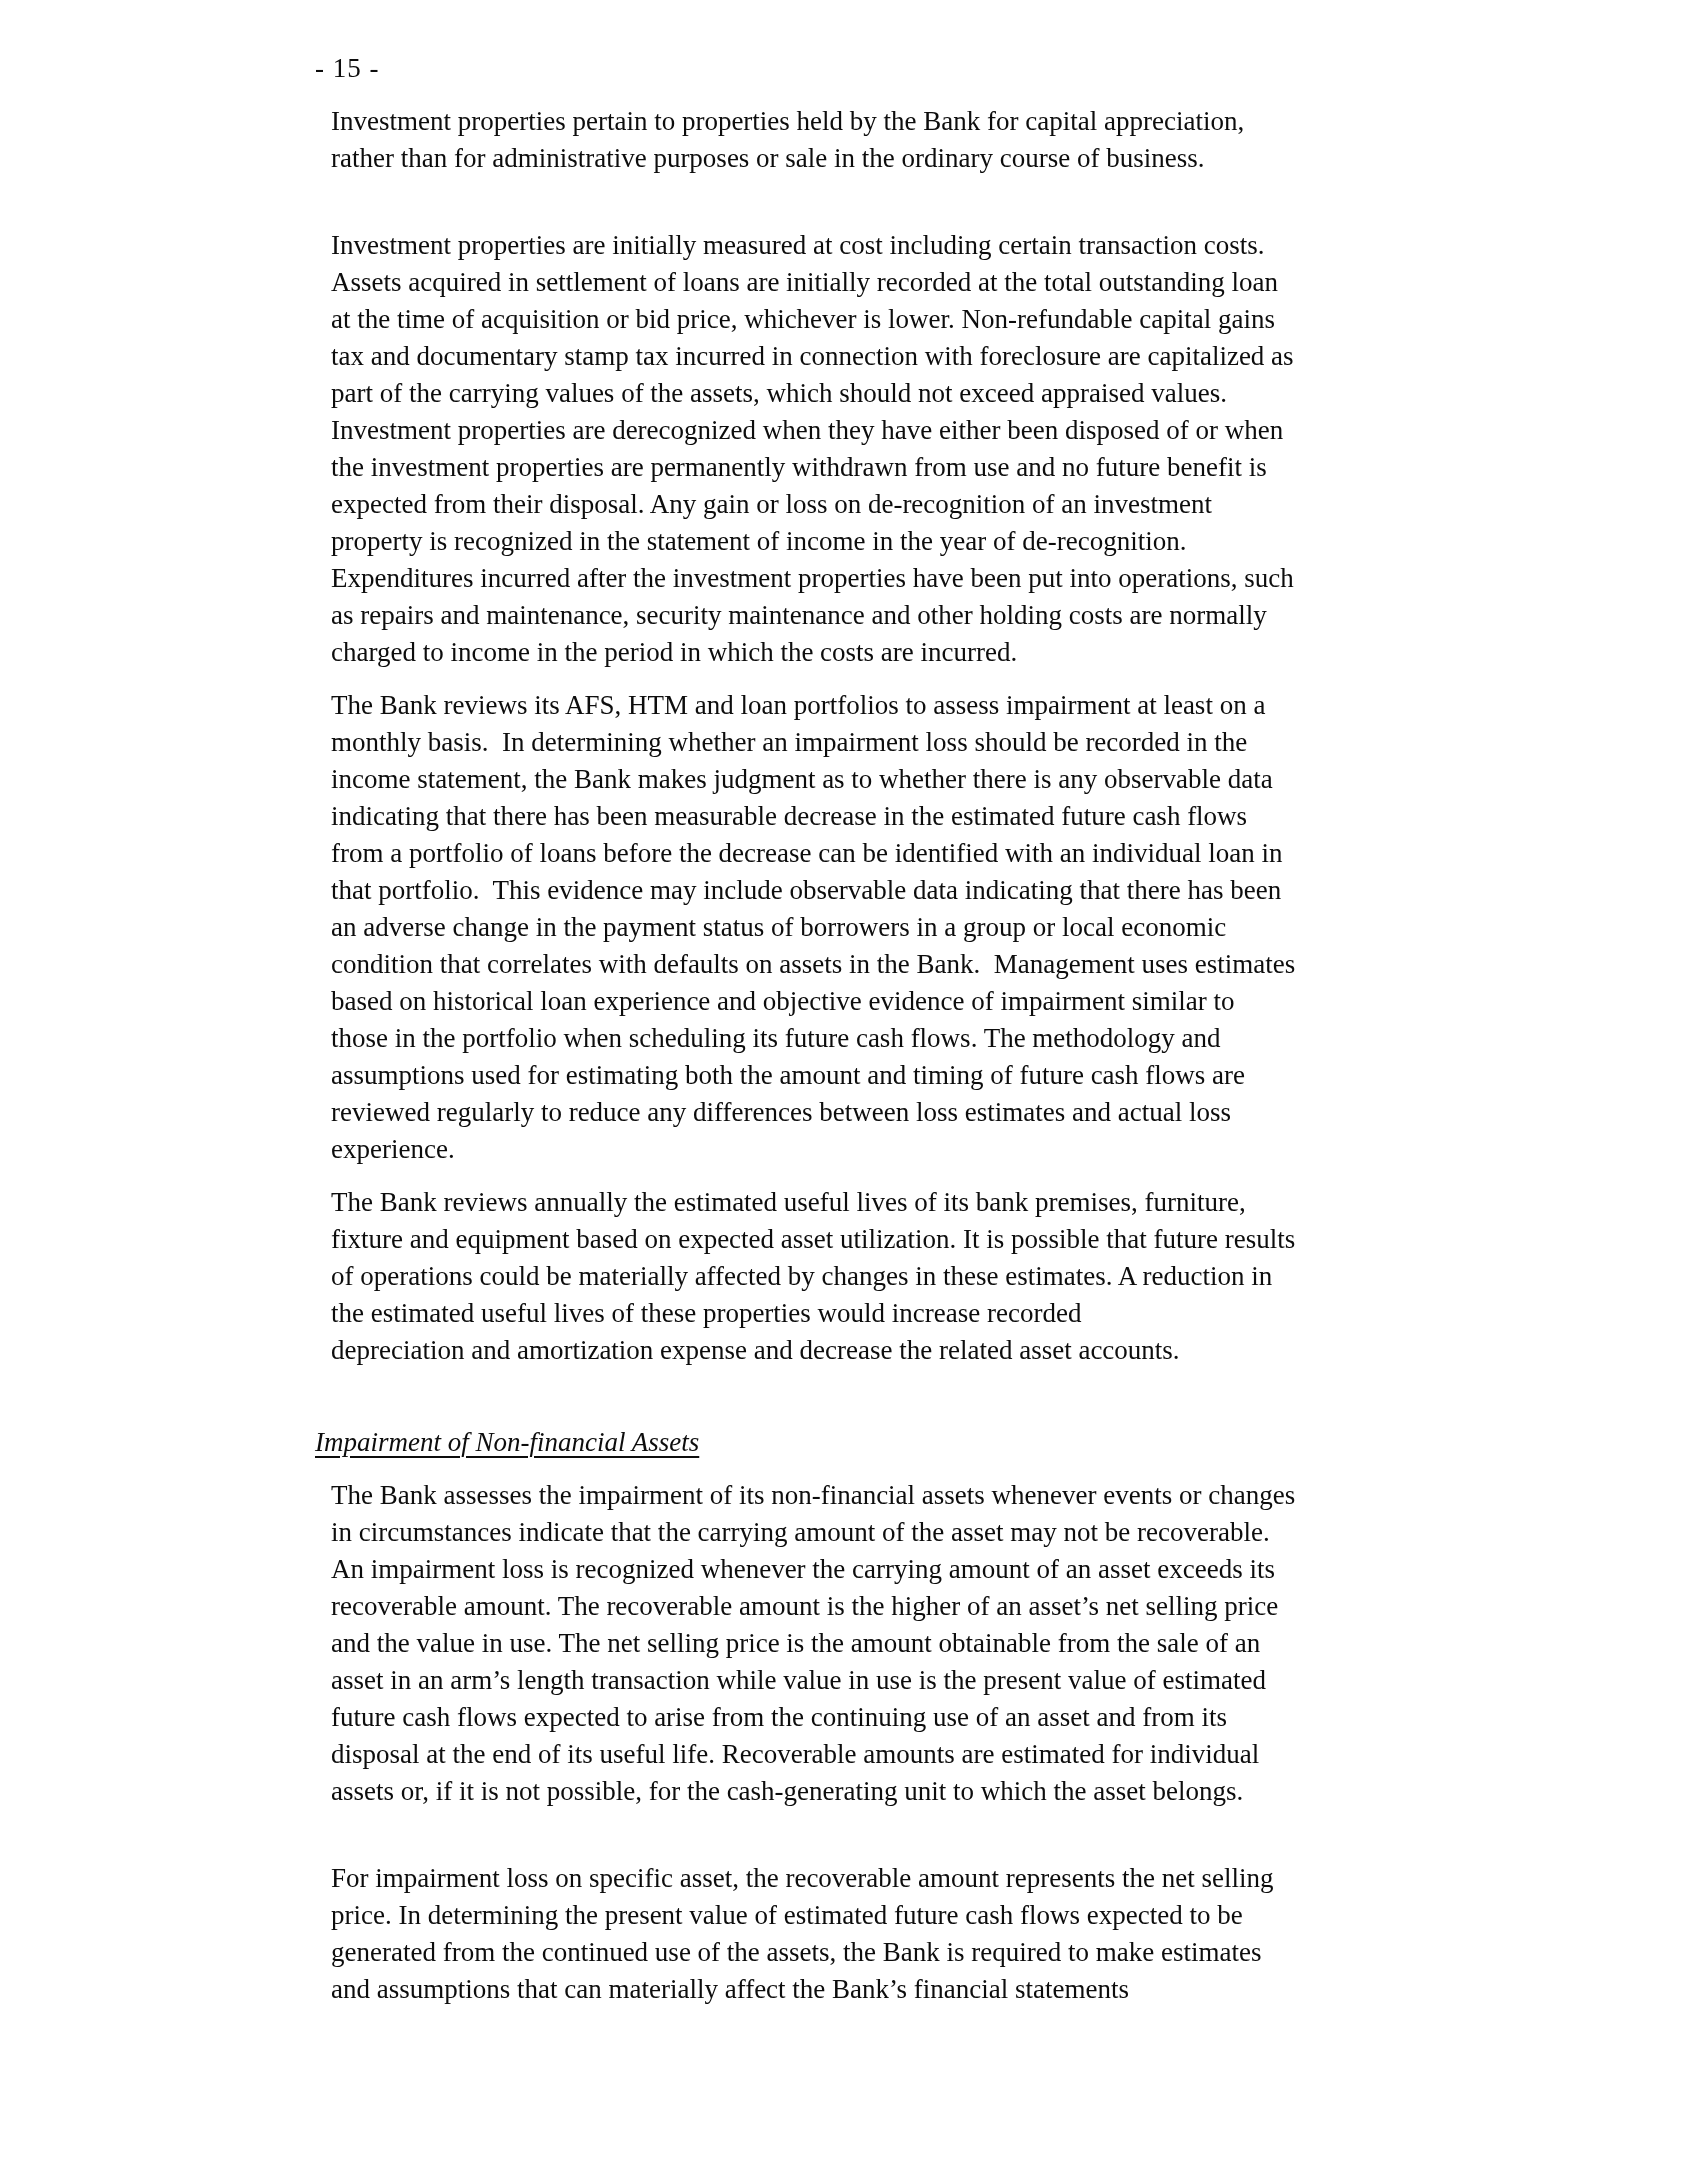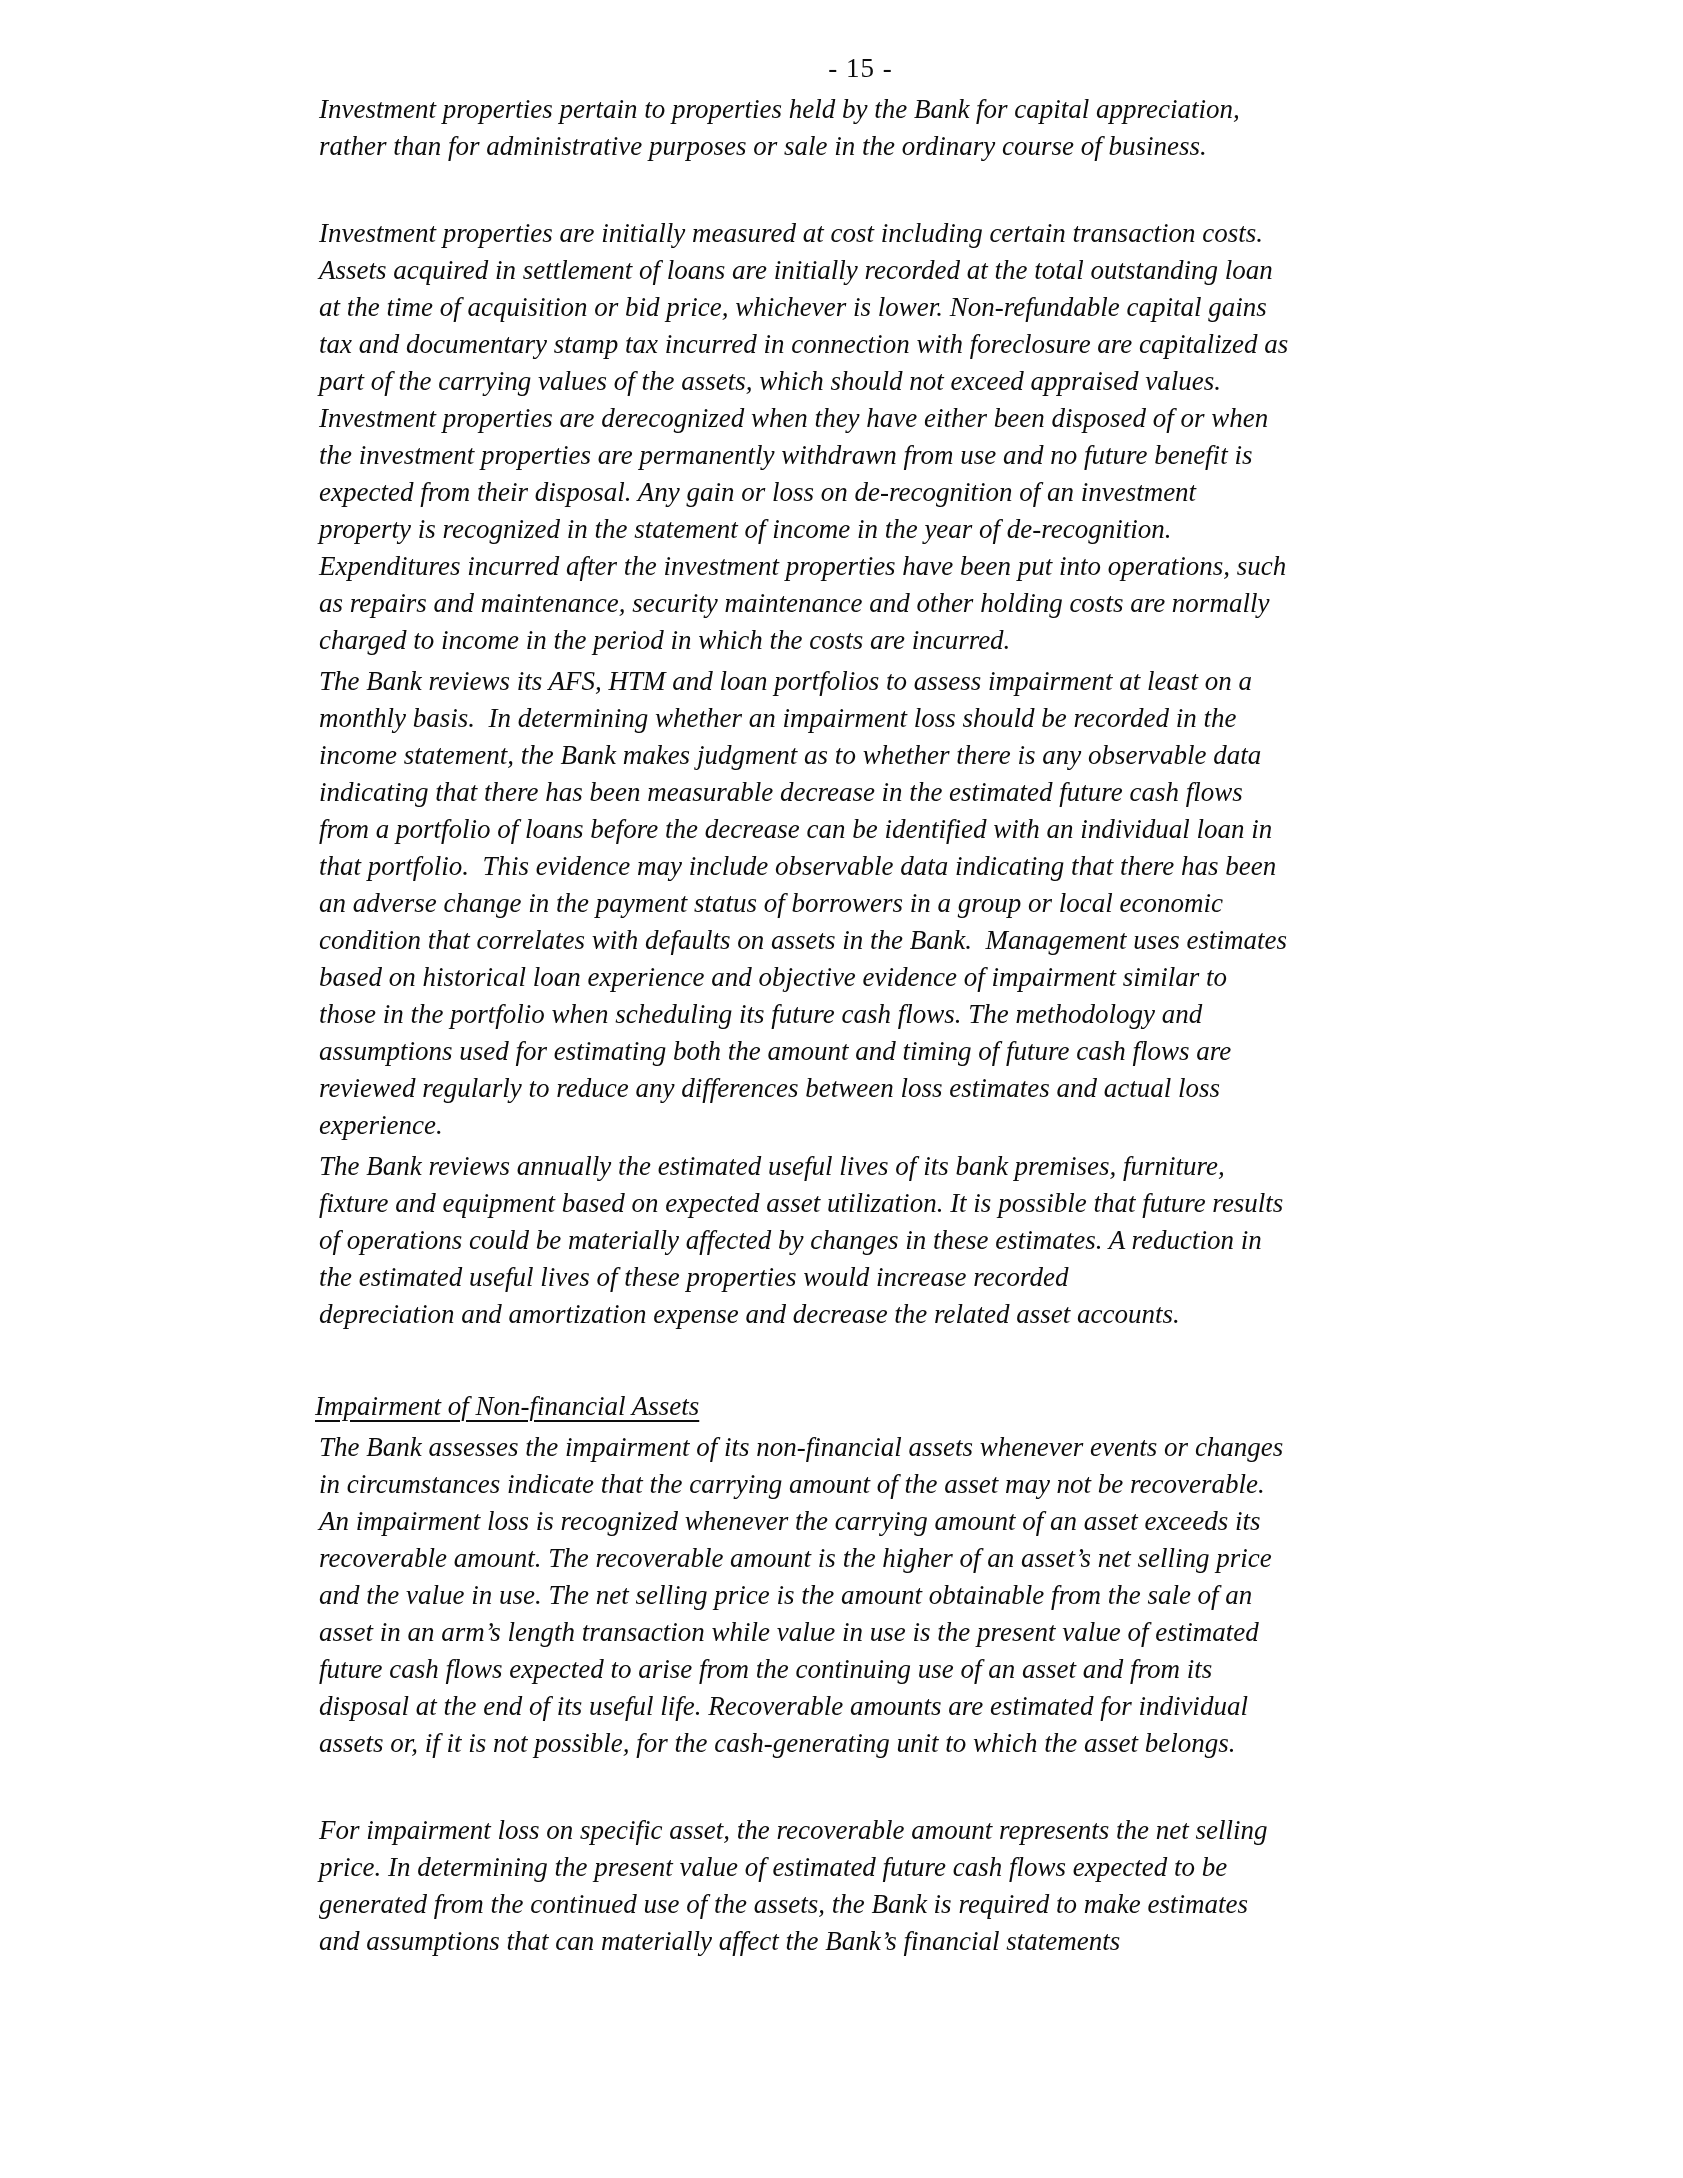--- a/index.html
+++ b/index.html
@@ -18,37 +18,36 @@
   }
   .column {
     position: absolute;
     left: 315px;
     top: 50px;
     width: 1091px;
     font-size: 27px;
     line-height: 37px;
   }
   .page-number {
-    text-align: center;
+    text-align: left;
     letter-spacing: 1px;
-    margin: 0 0 4px 0;
+    margin: 0 0 12px 0;
   }
   .heading {
     font-size: 27px;
     font-weight: normal;
     font-style: italic;
     text-decoration: underline;
     text-decoration-thickness: 2px;
     text-underline-offset: 5px;
     margin: 55px 0 0 0;
   }
   .para {
-    margin: 4px;
+    margin: 16px;
     white-space: pre-wrap;
-    font-style: italic;
   }
   .para.gap {
     margin-top: 50px;
   }
 </style>
 </head>
 <body>
 
 <div class="sheet">
   <div class="column">

